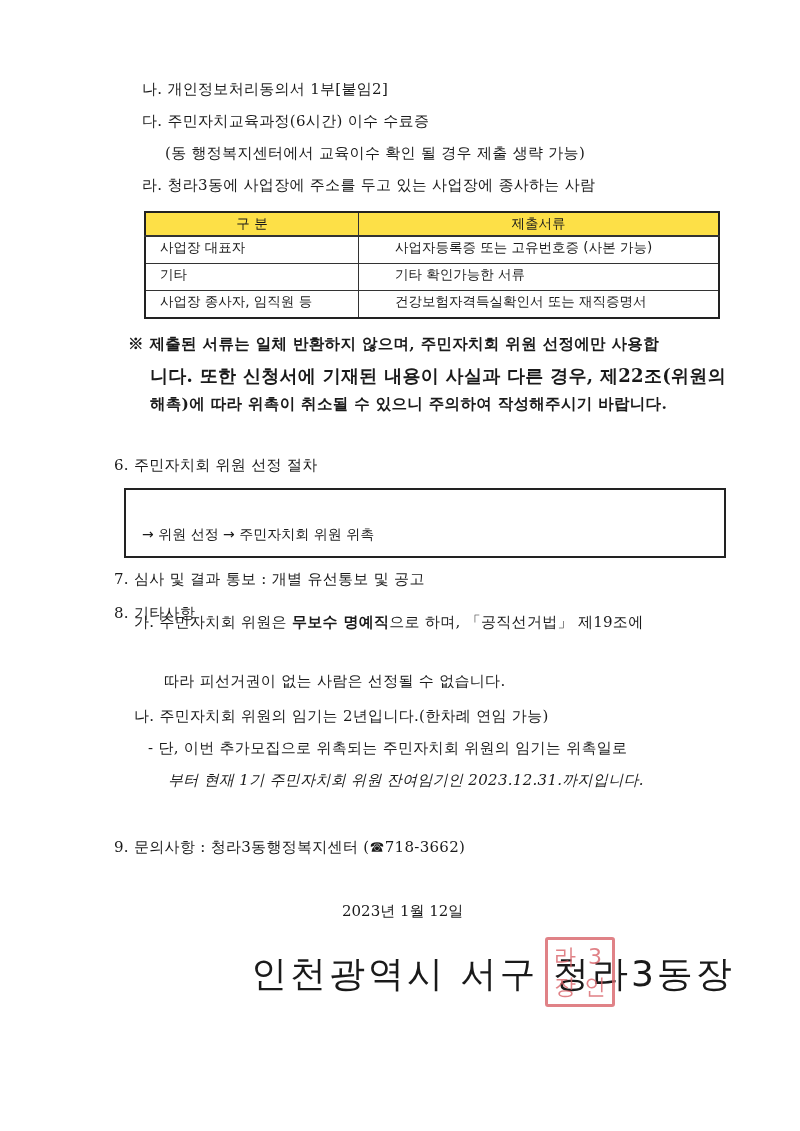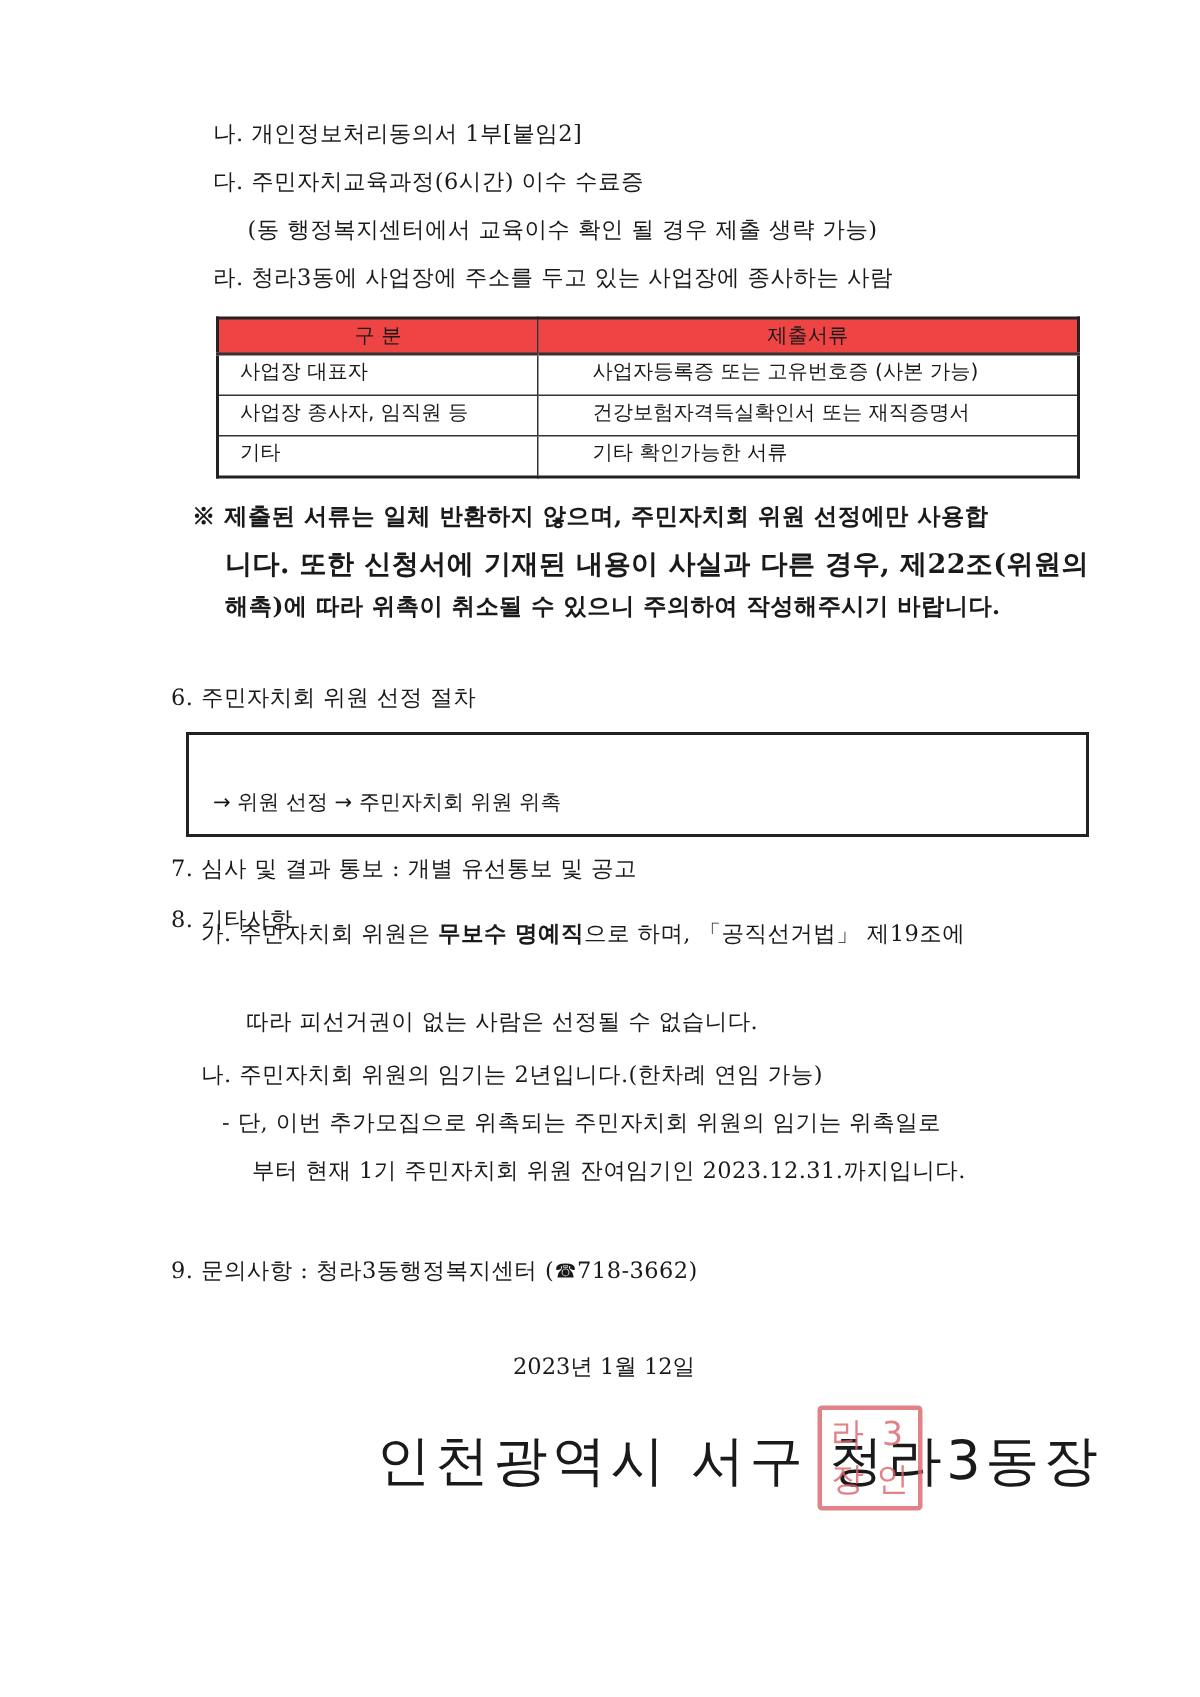--- a/index.html
+++ b/index.html
@@ -3,21 +3,21 @@
 <meta charset="utf-8">
 <style>
   html, body { margin:0; padding:0; background:#ffffff; }
   body { width:800px; height:1131px; position:relative; overflow:hidden;
          font-family:"DejaVu Serif", "Liberation Serif", serif; color:#1a1a1a; }
   .line { position:absolute; font-size:15px; white-space:nowrap; letter-spacing:0.3px; }
   .bold { font-weight:bold; }
   table.docs { position:absolute; left:144px; top:211px; width:576px; border-collapse:collapse;
                font-family:"DejaVu Sans","Liberation Sans",sans-serif; font-size:13.5px; }
   table.docs th, table.docs td { border:1px solid #333; height:22px; padding:0 0 4px 14px; text-align:left; font-weight:normal; }
-  table.docs th { background:#ef4444; text-align:center; padding:0; border-bottom:2px solid #333;margin-top:12px; }
+  table.docs th { background:#fde047; text-align:center; padding:0; border-bottom:2px solid #333;margin-top:12px; }
   table.docs td.c2 { padding-left:36px; }
   table.docs { border:2px solid #222; }
   .flowbox { position:absolute; left:124px; top:488px; width:598px; height:66px; border:2px solid #222;
              font-family:"DejaVu Sans","Liberation Sans",sans-serif; font-size:14px; }
   .flowbox div { position:absolute; left:16px; white-space:nowrap; }
   .stamp { position:absolute; left:545px; top:937px; width:70px; height:70px; border:3px solid #d9636a;
            border-radius:3px; color:#d9636a; font-family:"DejaVu Sans","Liberation Sans",sans-serif;
            font-size:22px; line-height:30px; text-align:center; opacity:0.8; box-sizing:border-box;
            display:grid; grid-template-columns:1fr 1fr; padding:2px; }
   .stamp span { display:block; }
@@ -37,26 +37,26 @@
   <tbody>
       <tr>
     <th style="width:212px;">구 분</th>
     <th>제출서류</th>
   </tr>
   <tr>
     <td>사업장 대표자</td>
     <td class="c2">사업자등록증 또는 고유번호증 (사본 가능)</td>
   </tr>
   <tr>
+    <td>기타</td>
+    <td class="c2">기타 확인가능한 서류</td>
+  </tr>
+  <tr>
     <td>사업장 종사자, 임직원 등</td>
     <td class="c2">건강보험자격득실확인서 또는 재직증명서</td>
-  </tr>
-  <tr>
-    <td>기타</td>
-    <td class="c2">기타 확인가능한 서류</td>
   </tr>
 </tbody>
   </table>
 
 <div class="line bold" style="left:128px;top:334px;font-size:15.5px;">※ 제출된 서류는 일체 반환하지 않으며, 주민자치회 위원 선정에만 사용합</div>
 <div class="line bold" style="left:150px;top:364px;font-size:18px;">니다. 또한 신청서에 기재된 내용이 사실과 다른 경우, 제22조(위원의</div>
 <div class="line bold" style="left:150px;top:394px;font-size:15.5px;">해촉)에 따라 위촉이 취소될 수 있으니 주의하여 작성해주시기 바랍니다.</div>
 
 <div class="line" style="left:114px;top:456px;">6. 주민자치회 위원 선정 절차</div>
 <div class="flowbox">
@@ -65,21 +65,21 @@
 
 <div class="line" style="left:114px;top:570px;">7. 심사 및 결과 통보 : 개별 유선통보 및 공고</div>
 
 <div class="line" style="left:114px;top:604px;">8. 기타사항</div>
 <div class="line" style="left:134px;top:613px;">
   <span>가. 주민자치회 위원은 </span><span class="bold">무보수 명예직</span><span>으로 하며, 「공직선거법」 제19조에</span>
 </div>
 <div class="line" style="left:164px;top:672px;">따라 피선거권이 없는 사람은 선정될 수 없습니다.</div>
 <div class="line" style="left:134px;top:707px;">나. 주민자치회 위원의 임기는 2년입니다.(한차례 연임 가능)</div>
 <div class="line" style="left:148px;top:739px;">- 단, 이번 추가모집으로 위촉되는 주민자치회 위원의 임기는 위촉일로</div>
-<div class="line" style="left:168px;top:771px;">부터 현재 1기 주민자치회 위원 잔여임기인 2023.12.31.까지입니다.</div>
+<div class="line" style="left:168px;top:771px;font-style:italic;">부터 현재 1기 주민자치회 위원 잔여임기인 2023.12.31.까지입니다.</div>
 
 <div class="line" style="left:114px;top:838px;">9. 문의사항 : 청라3동행정복지센터 (☎718-3662)</div>
 
 <div class="date">2023년 1월 12일</div>
 <div class="signer">인천광역시 서구 청라3동장</div>
 
 <div class="stamp">
 
   <span>라</span>
   <span>3</span>

